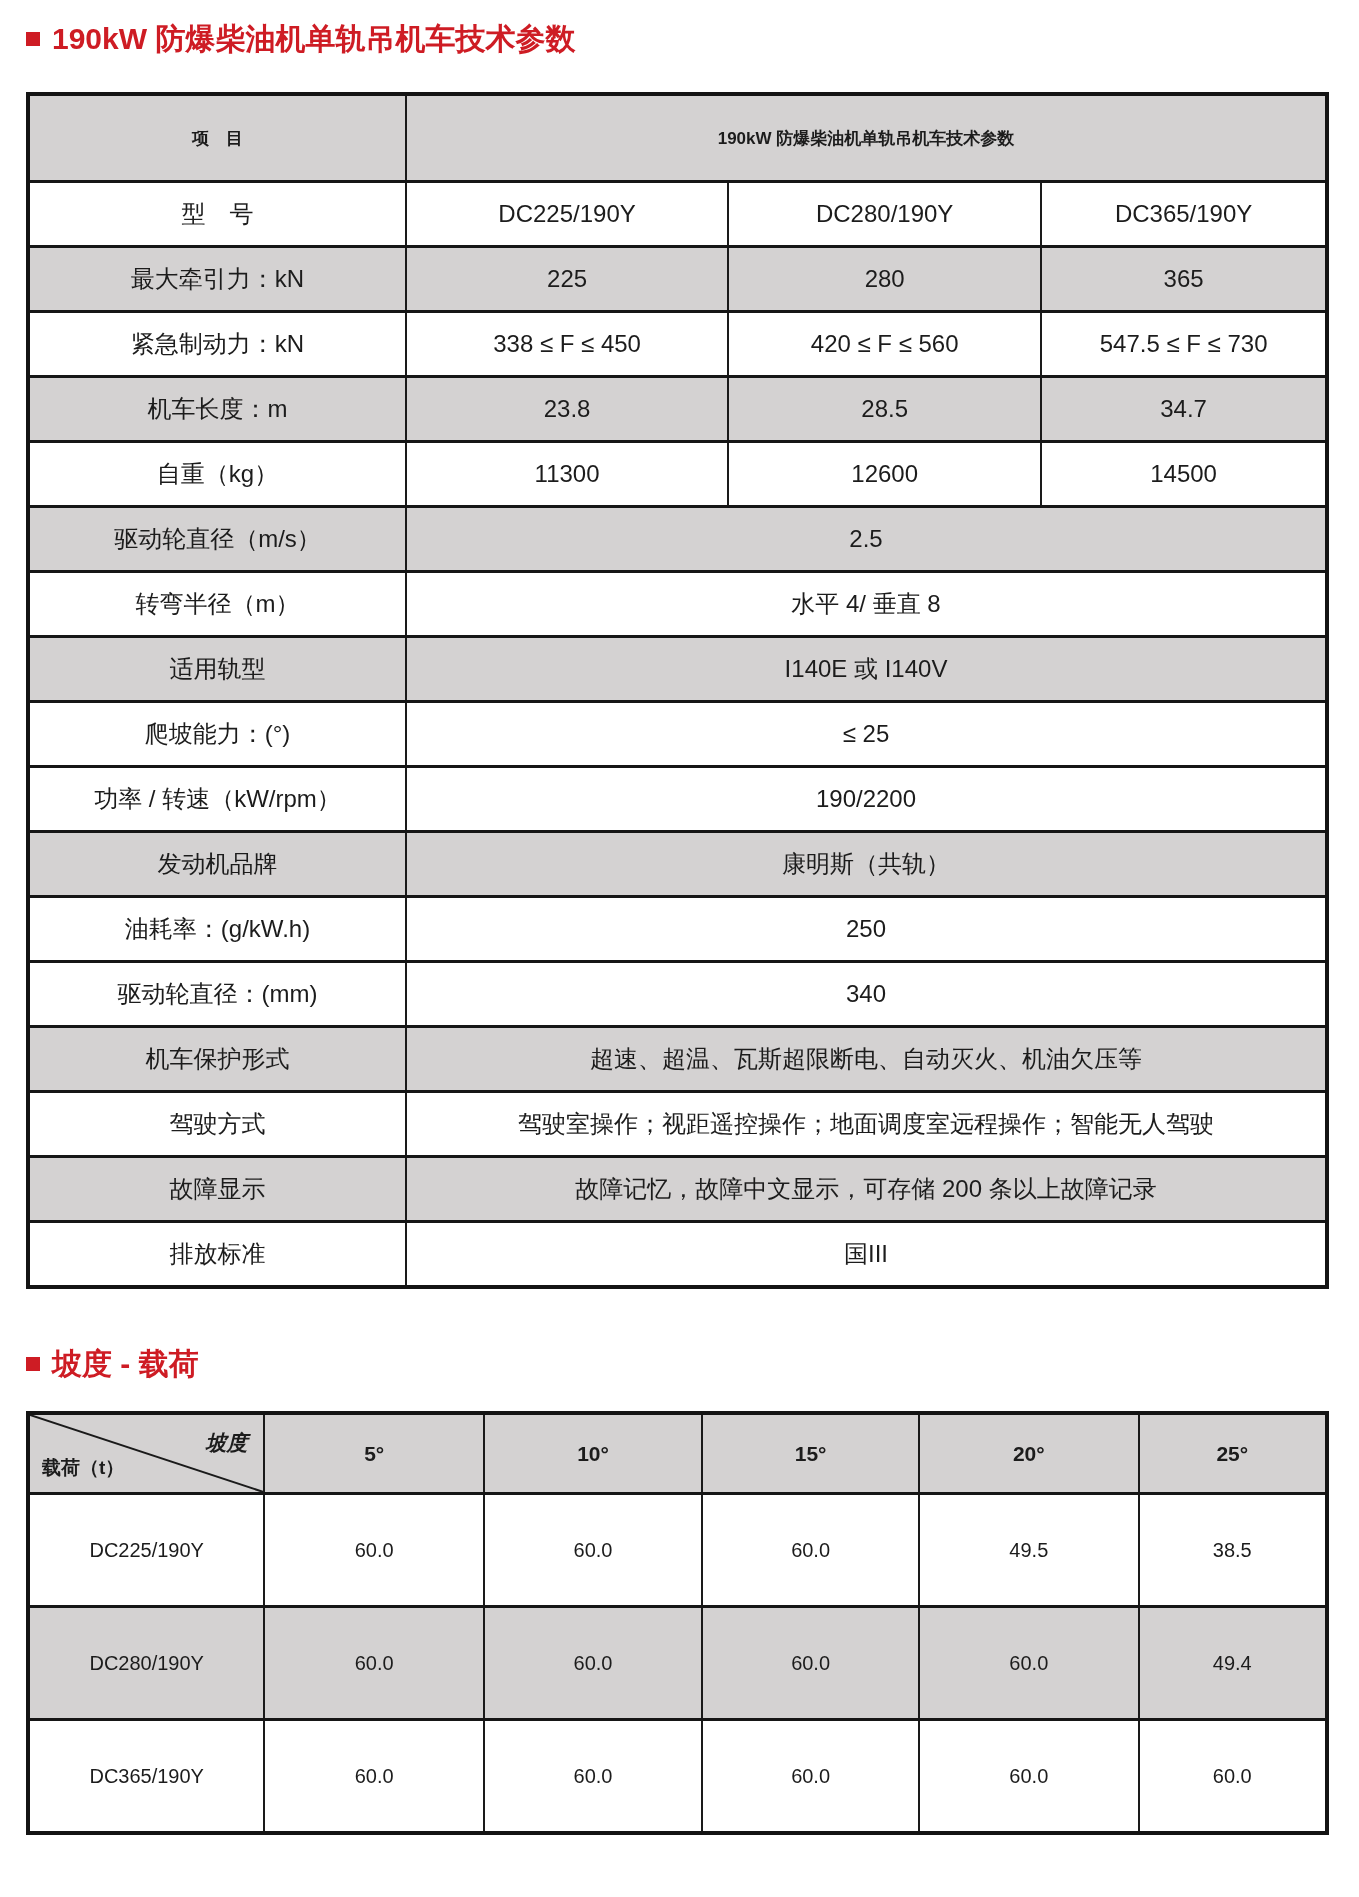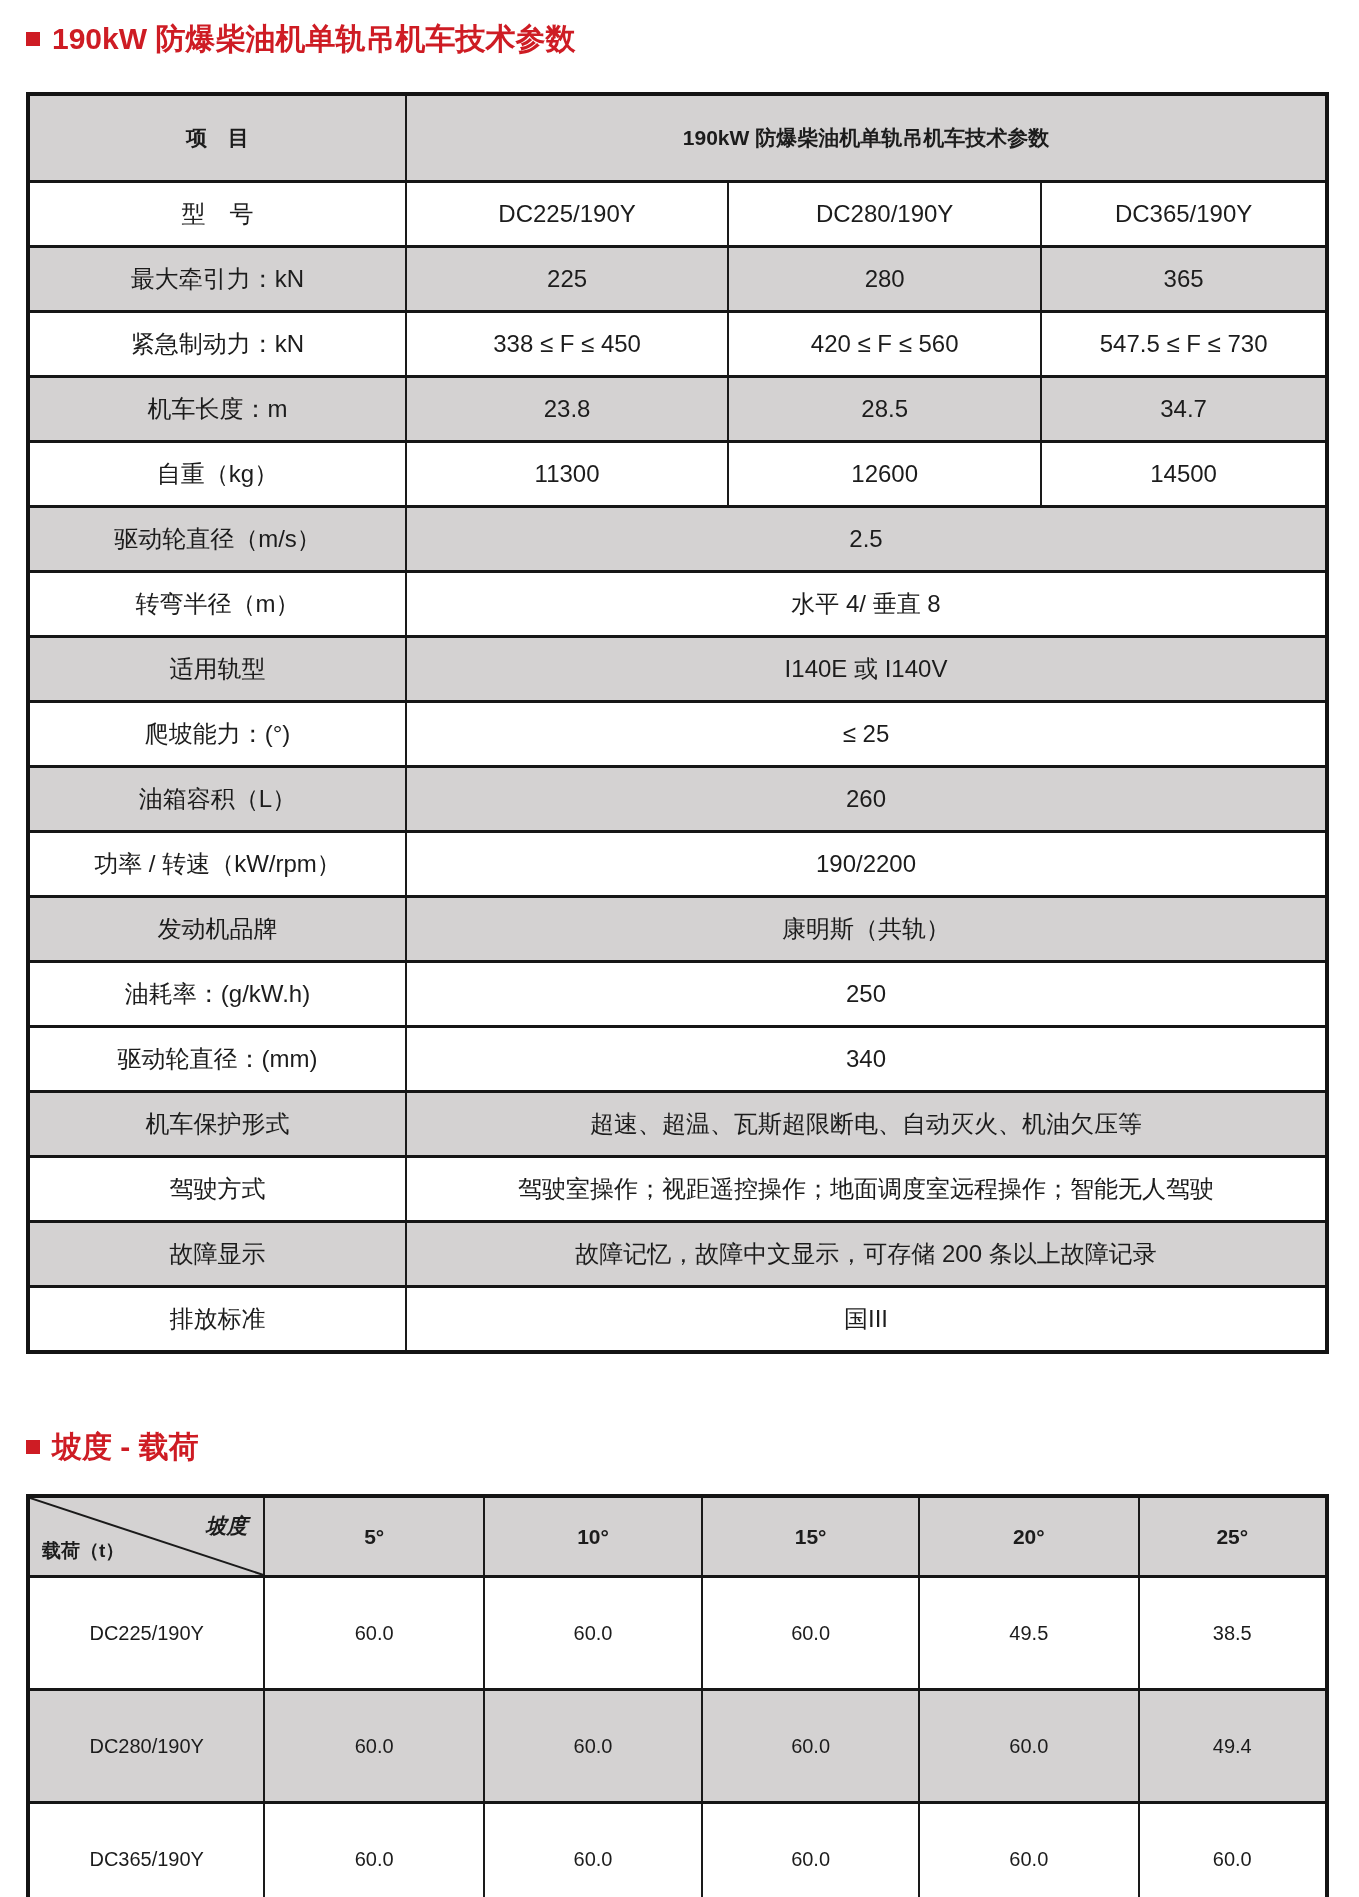--- a/index.html
+++ b/index.html
@@ -11,35 +11,35 @@
   .page{box-sizing:border-box;width:1230px;height:1897px;padding:18px 28px 0 26px;}
 
   
   .sec-title{
     display:flex;align-items:center;gap:12px;
     color:#ce1c24;font-size:30px;font-weight:bold;line-height:34px;
     margin:0;
   }
   .sec-title .bullet{width:14px;height:14px;background:#ce1c24;flex:0 0 auto;}
   .sec-title.first{margin:4px 0 36px 0;}
-  .sec-title.second{margin:76px 0 30px 0;}
+  .sec-title.second{margin:58px 0 30px 0;}
 
   
   table{border-collapse:collapse;table-layout:fixed;}
   .t1,.t2{width:1303px;border:4px solid #141414;}
   .t1 th,.t1 td,.t2 th,.t2 td{
     border-left:2px solid #1a1a1a;
     border-top:3px solid #161616;
     text-align:center;vertical-align:middle;
     padding:0 6px;overflow:hidden;
   }
   tr.g{background:#d4d2d2;}
 
   
-  .t1 thead th{height:84px;font-size:21px;font-weight:bold;}
+  .t1 thead th{height:84px;font-size:17px;font-weight:bold;}
   .t1 tbody td{height:62px;font-size:24px;font-weight:normal;}
 
   
   .t2 thead th{height:77px;font-size:21px;font-weight:bold;}
   .t2 tbody td{height:110px;font-size:20px;font-weight:normal;}
 
   
   .corner{position:relative;padding:0;}
   .corner svg{position:absolute;left:0;top:0;width:100%;height:100%;display:block;}
   .corner .c-top{position:absolute;top:14px;right:16px;font-size:21px;font-weight:bold;font-style:italic;}
@@ -107,24 +107,20 @@
         <td>转弯半径（m）</td>
         <td colspan="3">水平 4/ 垂直 8</td>
       </tr>
       <tr class="g">
         <td>适用轨型</td>
         <td colspan="3">I140E 或 I140V</td>
       </tr>
       <tr>
         <td>爬坡能力：(°)</td>
         <td colspan="3">≤ 25</td>
-      </tr>
-      <tr class="g">
-        <td>油箱容积（L）</td>
-        <td colspan="3">260</td>
       </tr>
       <tr>
         <td>功率 / 转速（kW/rpm）</td>
         <td colspan="3">190/2200</td>
       </tr>
       <tr class="g">
         <td>发动机品牌</td>
         <td colspan="3">康明斯（共轨）</td>
       </tr>
       <tr>

